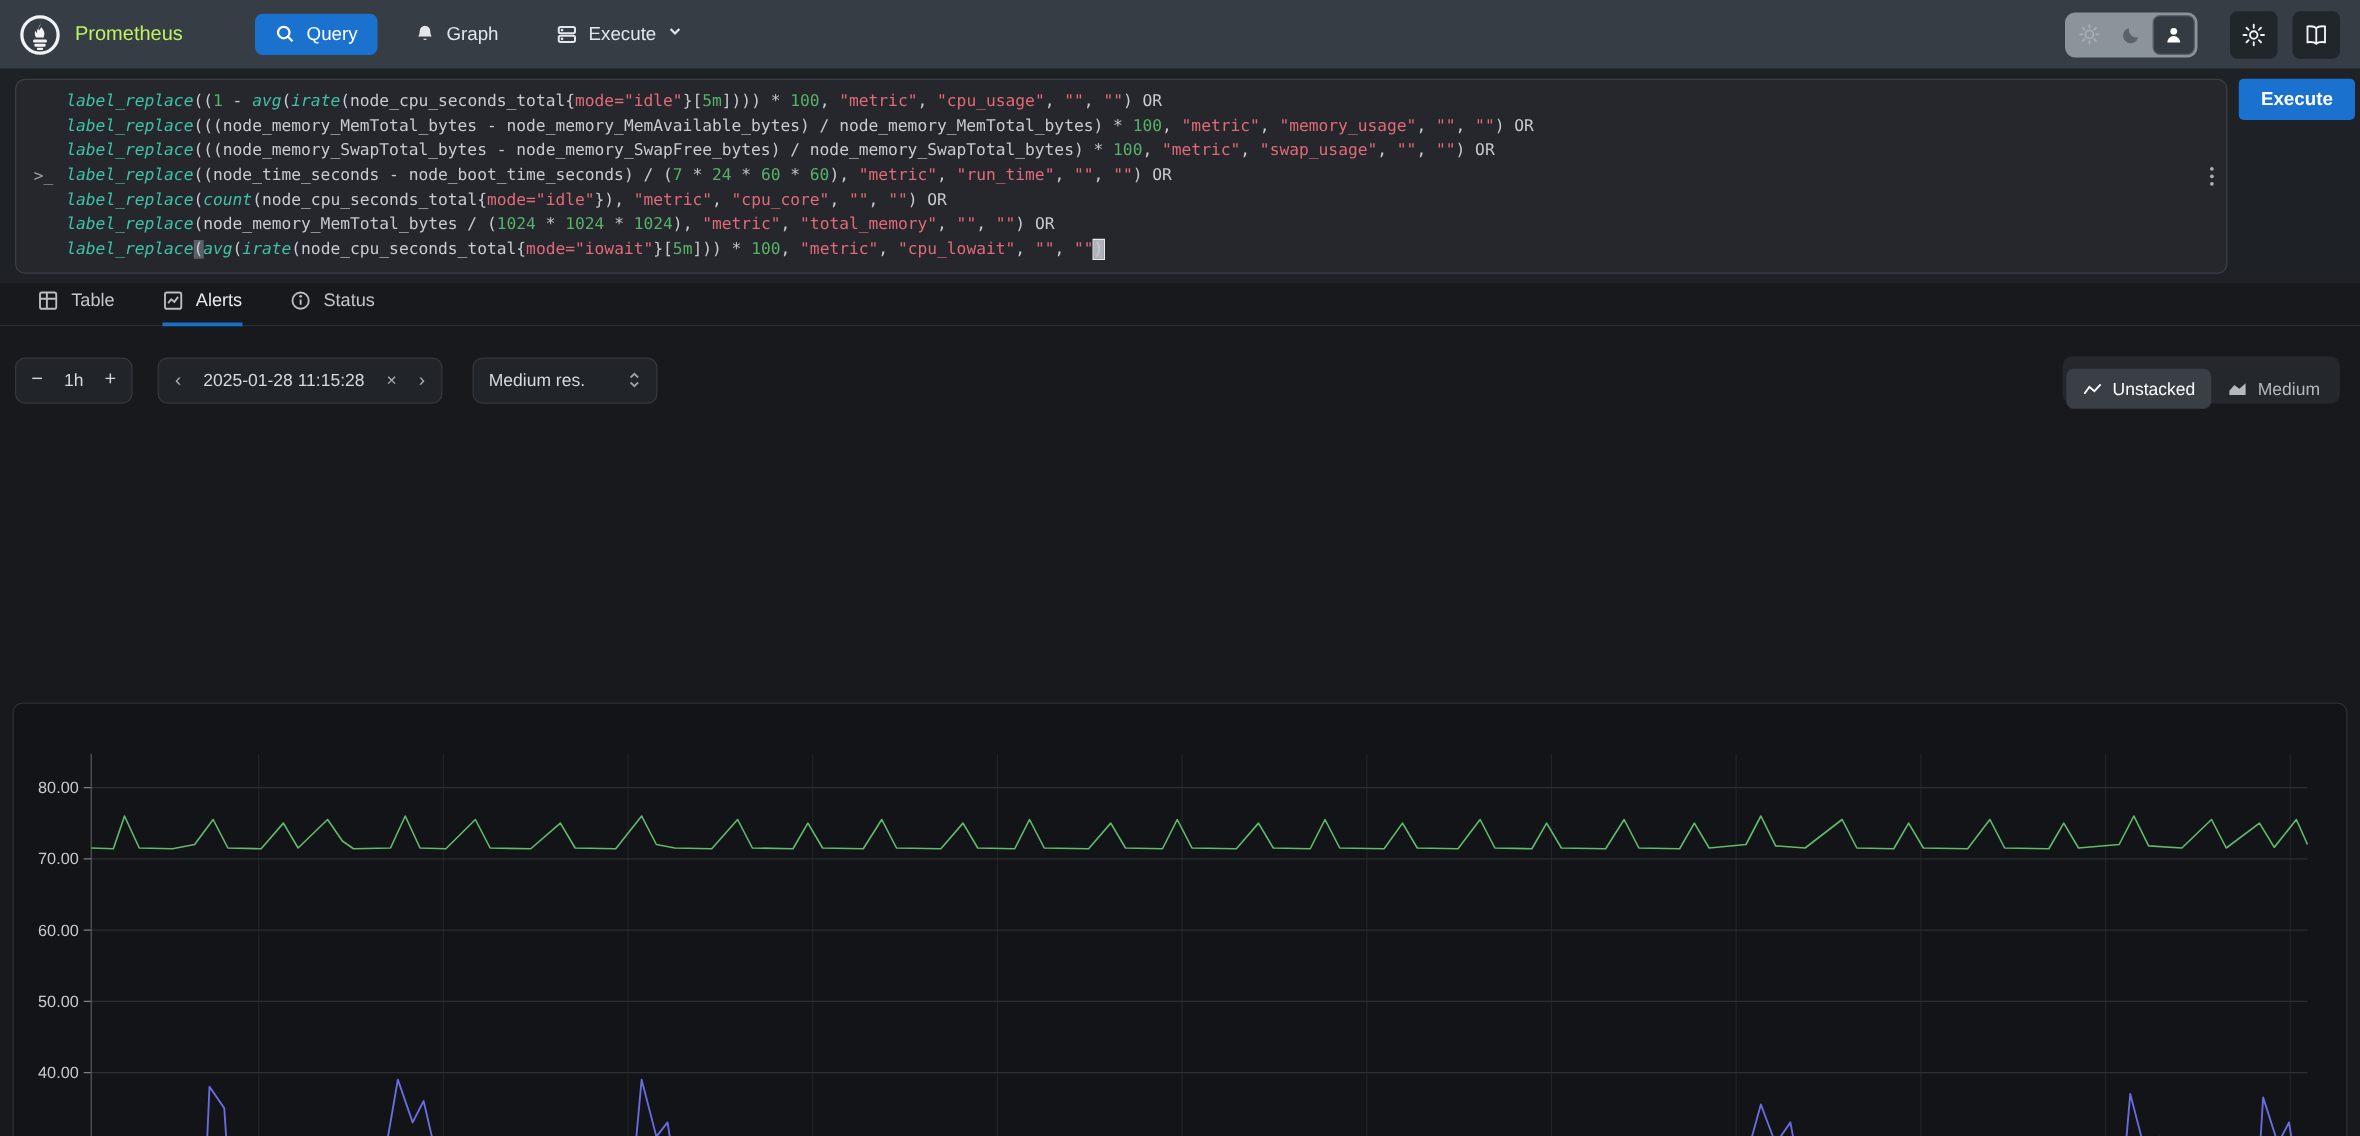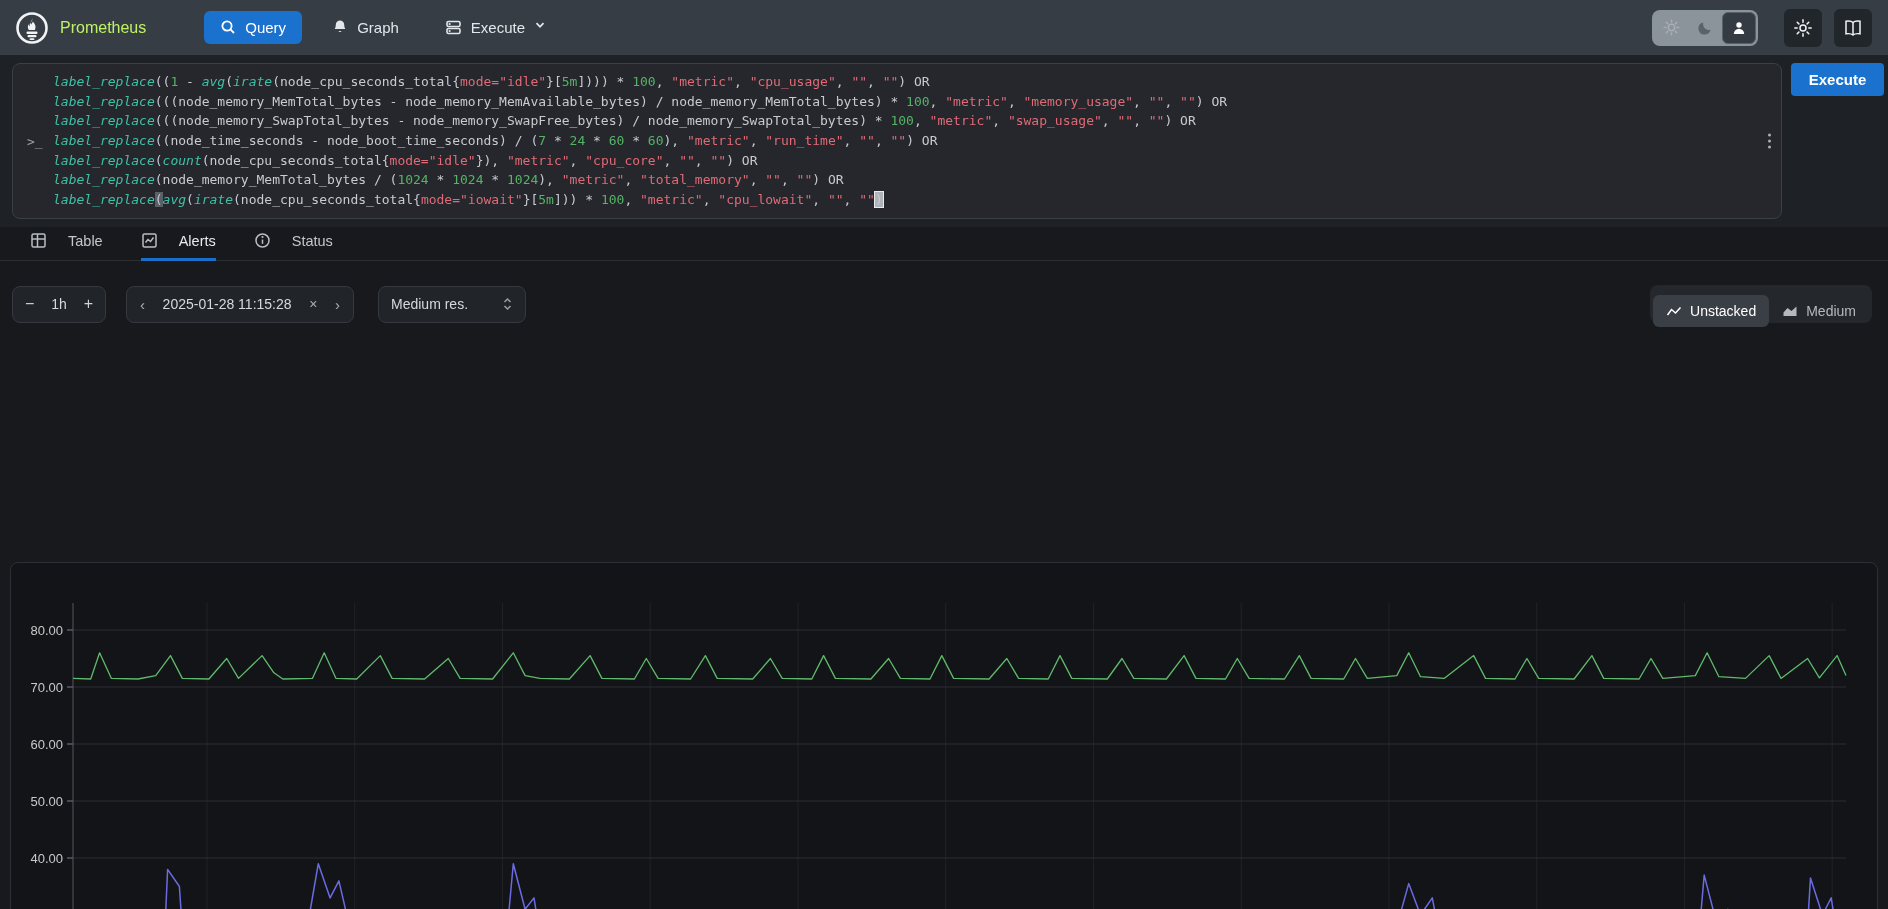--- a/index.html
+++ b/index.html
@@ -46,21 +46,21 @@
   .editor-kebab { position:absolute; right:10px; top:50%; transform:translateY(-50%);
     color:#aab0b6; cursor:pointer; display:flex; flex-direction:column; gap:3px; }
   .editor-kebab i { width:3px; height:3px; border-radius:50%; background:#aab0b6; display:block; }
   .execute-btn { margin-left:9px; width:93px; height:33px; background:#1b72ce; color:#fff;
     border:none; border-radius:4px; font-size:15px; font-weight:bold; cursor:pointer; }
 
   
   .main { position:absolute; top:227px; left:0; right:0; bottom:0; background:#17191d; }
   .tabs { height:34px; display:flex; align-items:flex-end; gap:38px; padding-left:30px;
     border-bottom:1px solid #2a2d32; }
-  .tab { display:flex; align-items:center; gap:21px; font-size:14.5px; color:#c3c7cc;
+  .tab { display:flex; align-items:center; gap:10px; font-size:14.5px; color:#c3c7cc;
     padding-bottom:9px; cursor:pointer; border-bottom:3px solid transparent; margin-bottom:-1px; }
   .tab.active { border-bottom-color:#1a6fca; color:#e8eaed; }
   .tab svg { display:block; color:#b9bec4; }
 
   .controls { margin-top:24px; padding:0 12px; display:flex; align-items:center; height:38px; }
   .pill { display:flex; align-items:center; background:#212429; border:1px solid #35393f;
     border-radius:8px; height:37px; font-size:14px; color:#d6d9dd; }
   .range-pill { width:94px; justify-content:space-between; padding:0 12px; margin-right:20px; }
   .range-pill .sym { color:#cfd3d8; cursor:pointer; font-size:16px; }
   .date-pill { width:228px; justify-content:space-between; padding:0 13px; margin-right:24px; }

